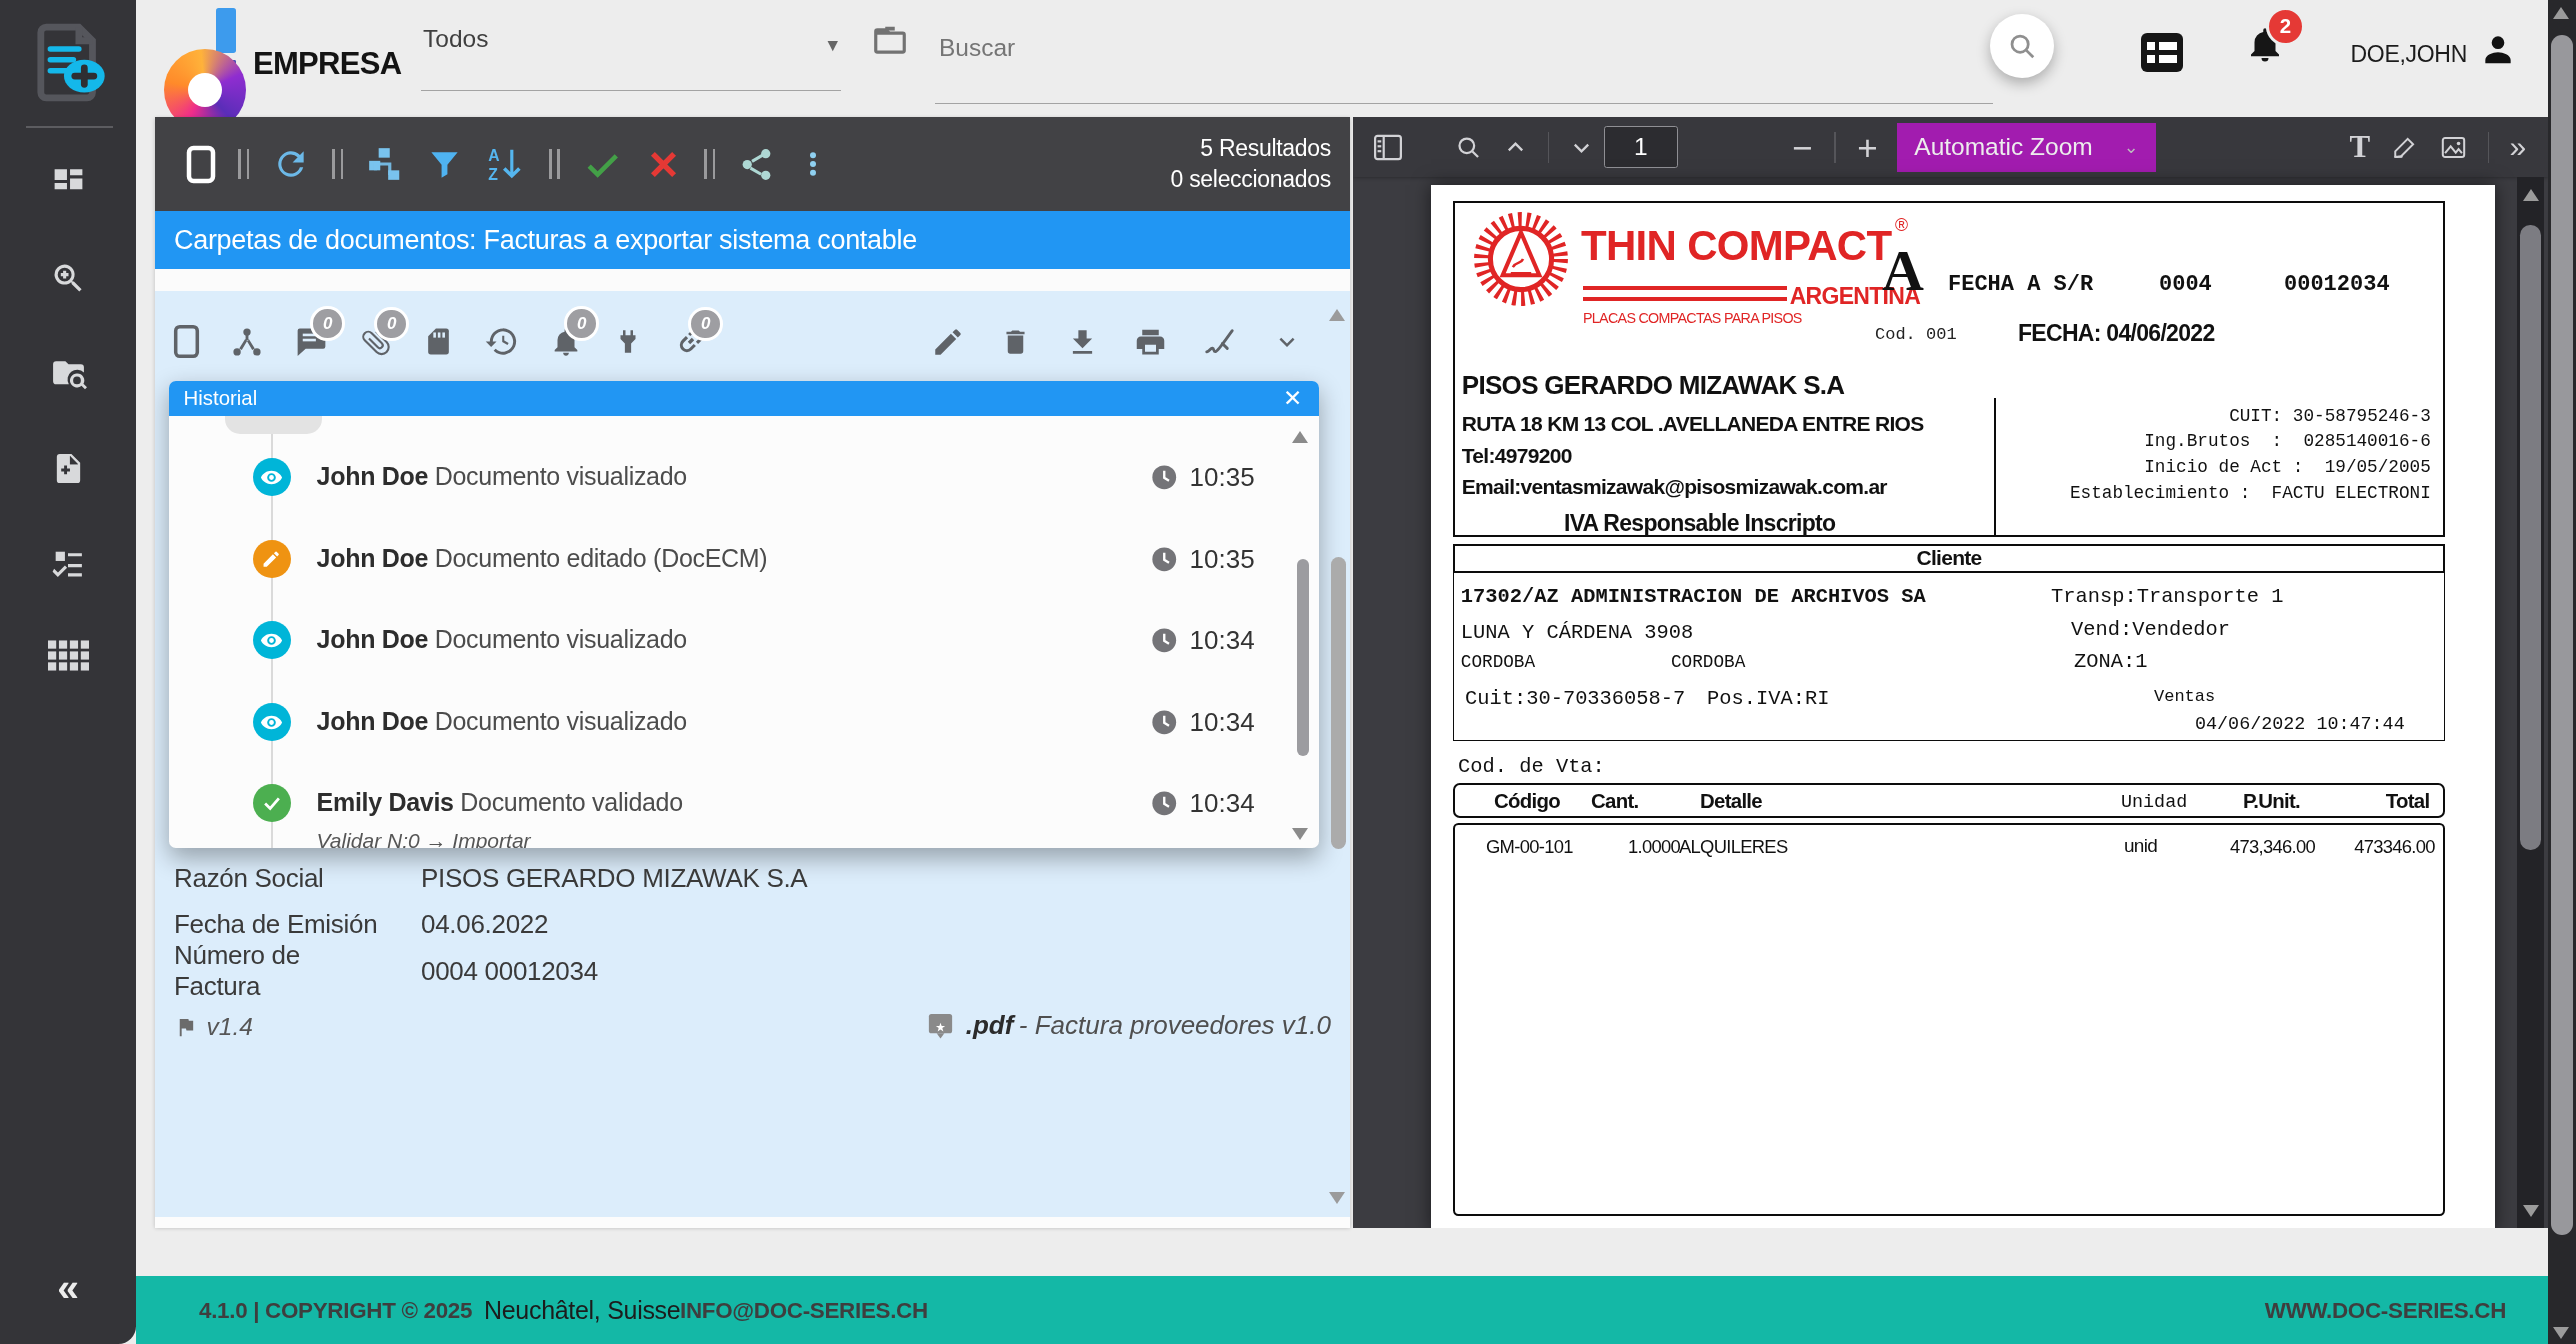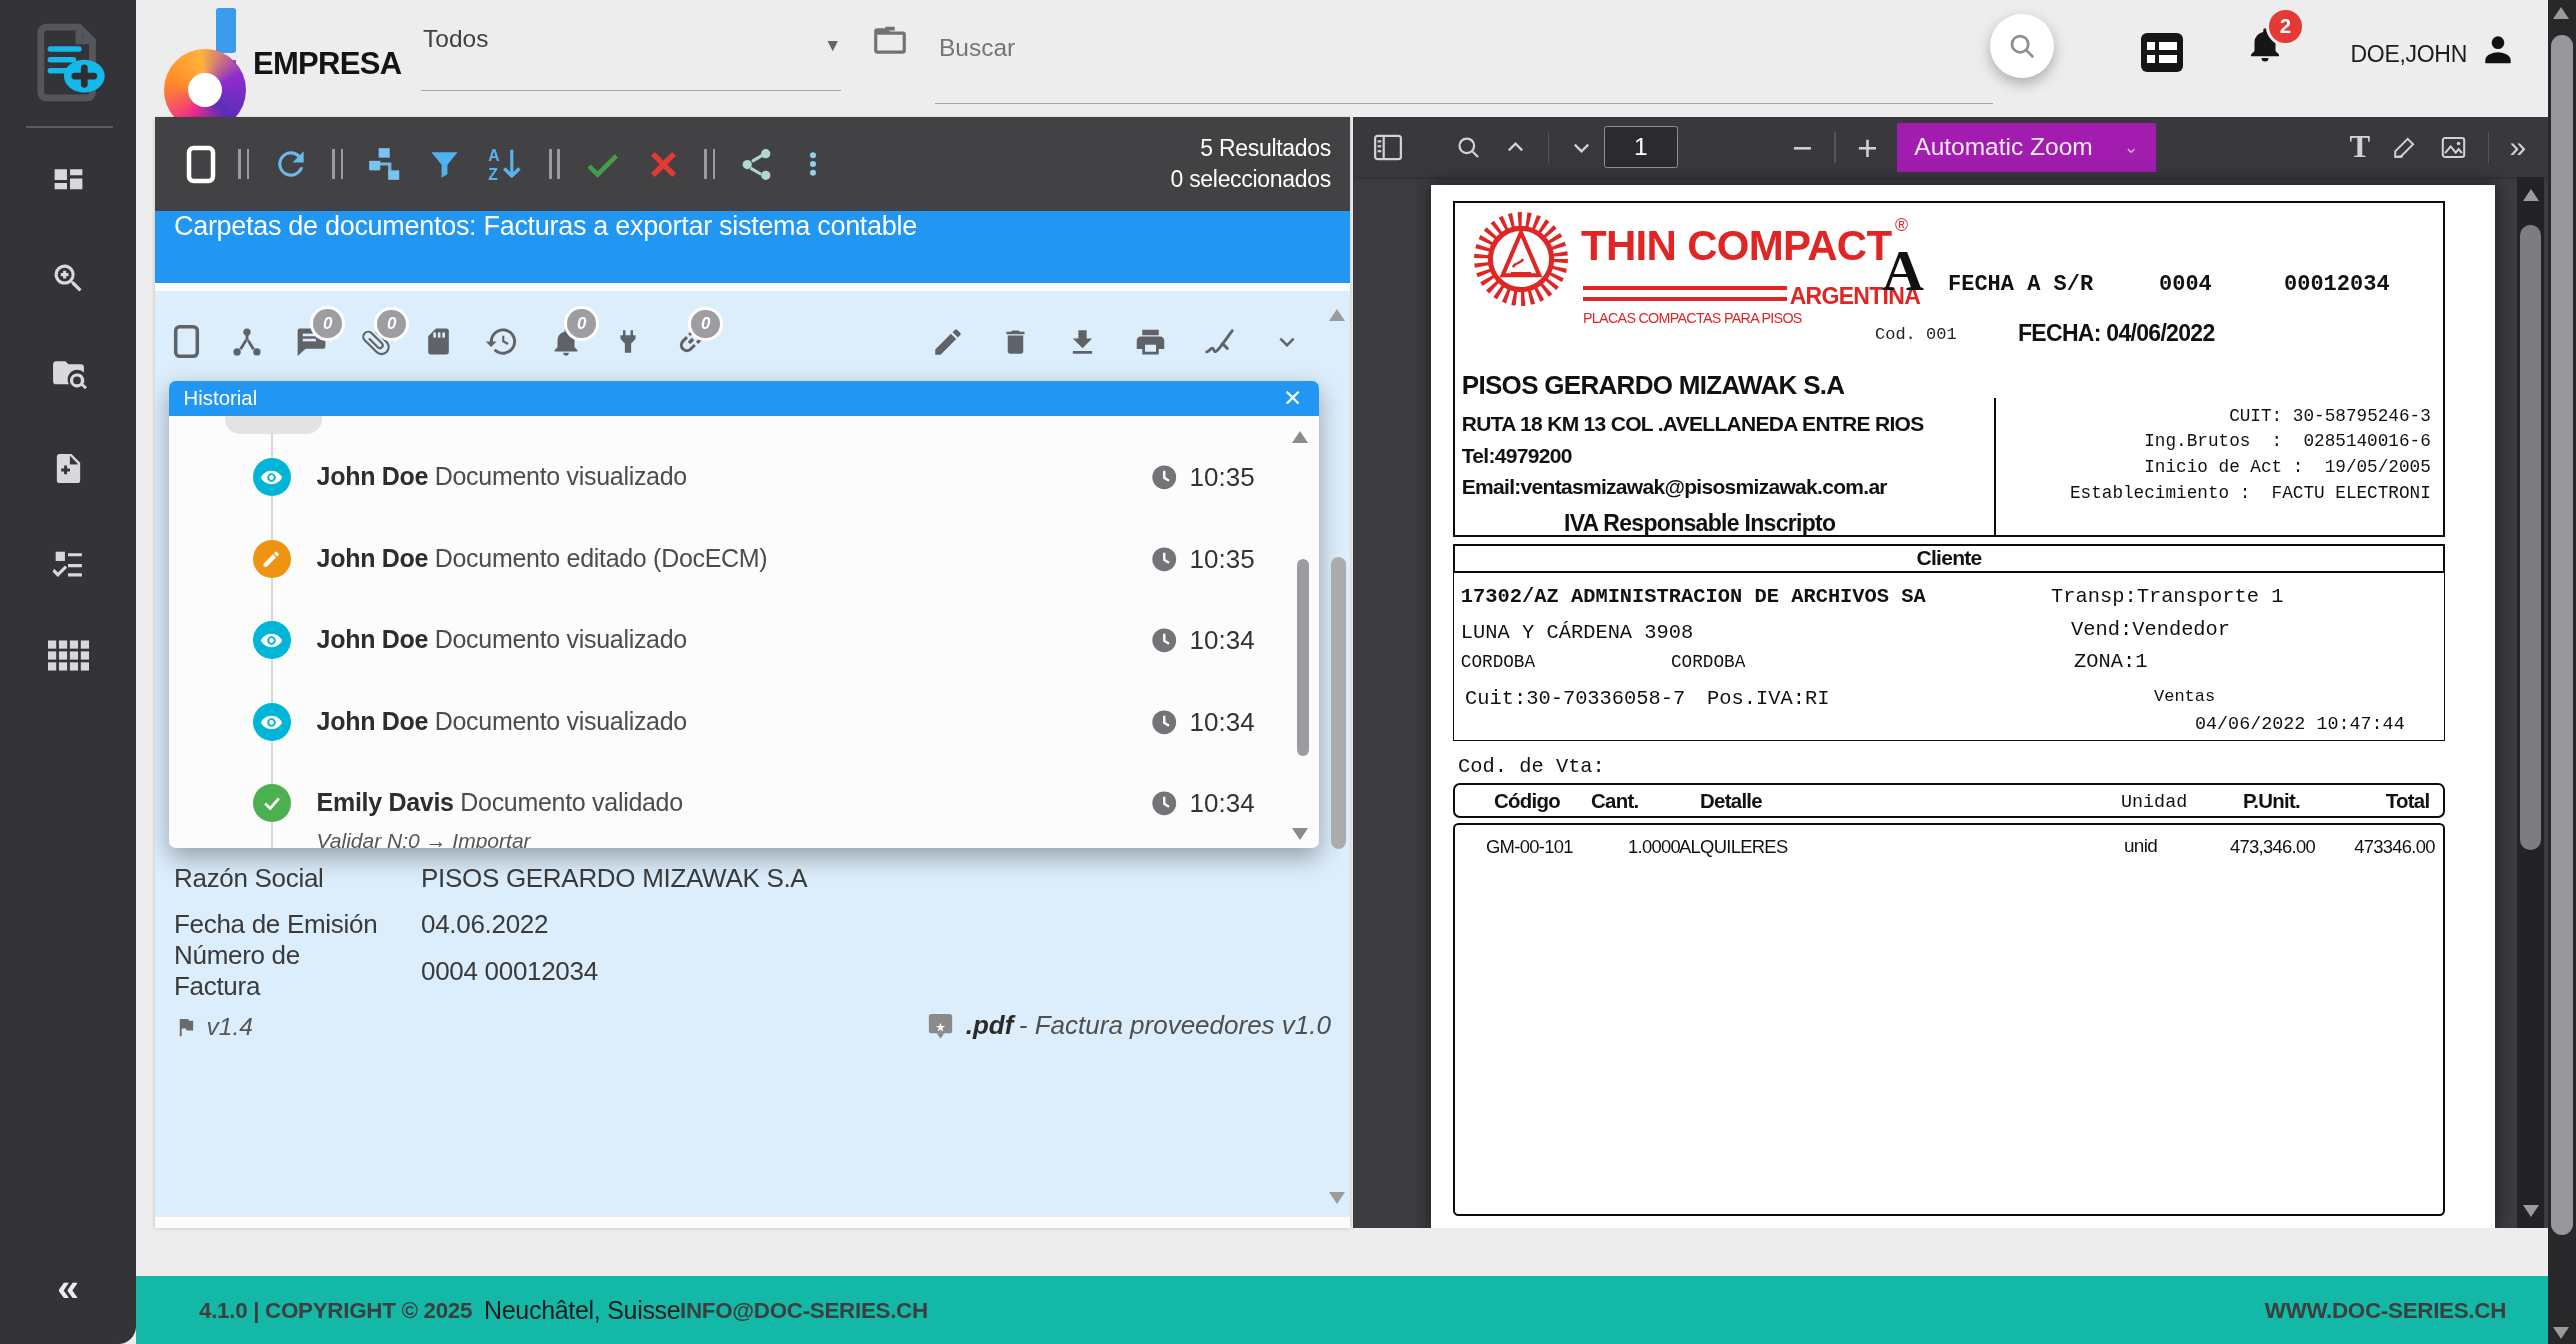--- a/index.html
+++ b/index.html
@@ -31,21 +31,21 @@
   .badge-red{position:absolute;border-radius:50%;background:#e53935;color:#fff;display:flex;align-items:center;justify-content:center;font-weight:700;}
   .user-name{position:absolute;left:2304px;top:41px;width:163px;text-align:right;font-size:23px;color:#1c1c1c;letter-spacing:-0.3px;}
   
   .panel{position:absolute;left:155px;top:117px;width:1195px;height:1111px;background:#fbfbfb;
          box-shadow:0 1.4px 4.1px rgba(0,0,0,.2);overflow:hidden;}
   .rtoolbar{position:absolute;left:0;top:0;width:100%;height:94px;background:#424245;display:flex;align-items:center;box-sizing:border-box;padding:0 19px;}
   .rt-i{margin:0 11.6px;display:flex;align-items:center;}
   .sep2{width:11px;height:30px;margin:0 11px;display:flex;justify-content:space-between;}
   .sep2 b{width:2.7px;height:100%;background:#9a9a9c;}
   .counts{margin-left:auto;text-align:right;color:#fff;font-size:23px;line-height:31px;letter-spacing:-0.3px;}
-  .folderbar{position:absolute;left:0;top:94px;width:100%;height:72px;background:#2196f3;display:flex;align-items:flex-start;}
+  .folderbar{position:absolute;left:0;top:94px;width:100%;height:58px;background:#2196f3;display:flex;align-items:center;}
   .folderbar span{color:#fff;font-size:27px;margin-left:19px;letter-spacing:-0.3px;}
   .doc1{position:absolute;left:0;top:174px;width:100%;height:926px;background:#dcedfb;}
   .doc2{position:absolute;left:0;top:1100px;width:100%;height:272px;background:#fcfcfc;}
   .dtoolbar{position:absolute;left:17.7px;right:48px;top:19px;height:63px;display:flex;align-items:center;color:#5f6368;}
   .d-i{position:relative;margin-right:30px;display:flex;align-items:center;}
   .d-i.right{margin-right:0;margin-left:35px;}
   .spacer{flex:1;}
   .nbadge{position:absolute;top:-17.7px;right:-16.3px;width:28.5px;height:28.5px;border-radius:50%;background:#9e9ea2;
       border:3.4px solid #fff;color:#fff;font-size:17px;font-weight:700;display:flex;align-items:center;justify-content:center;}
   

